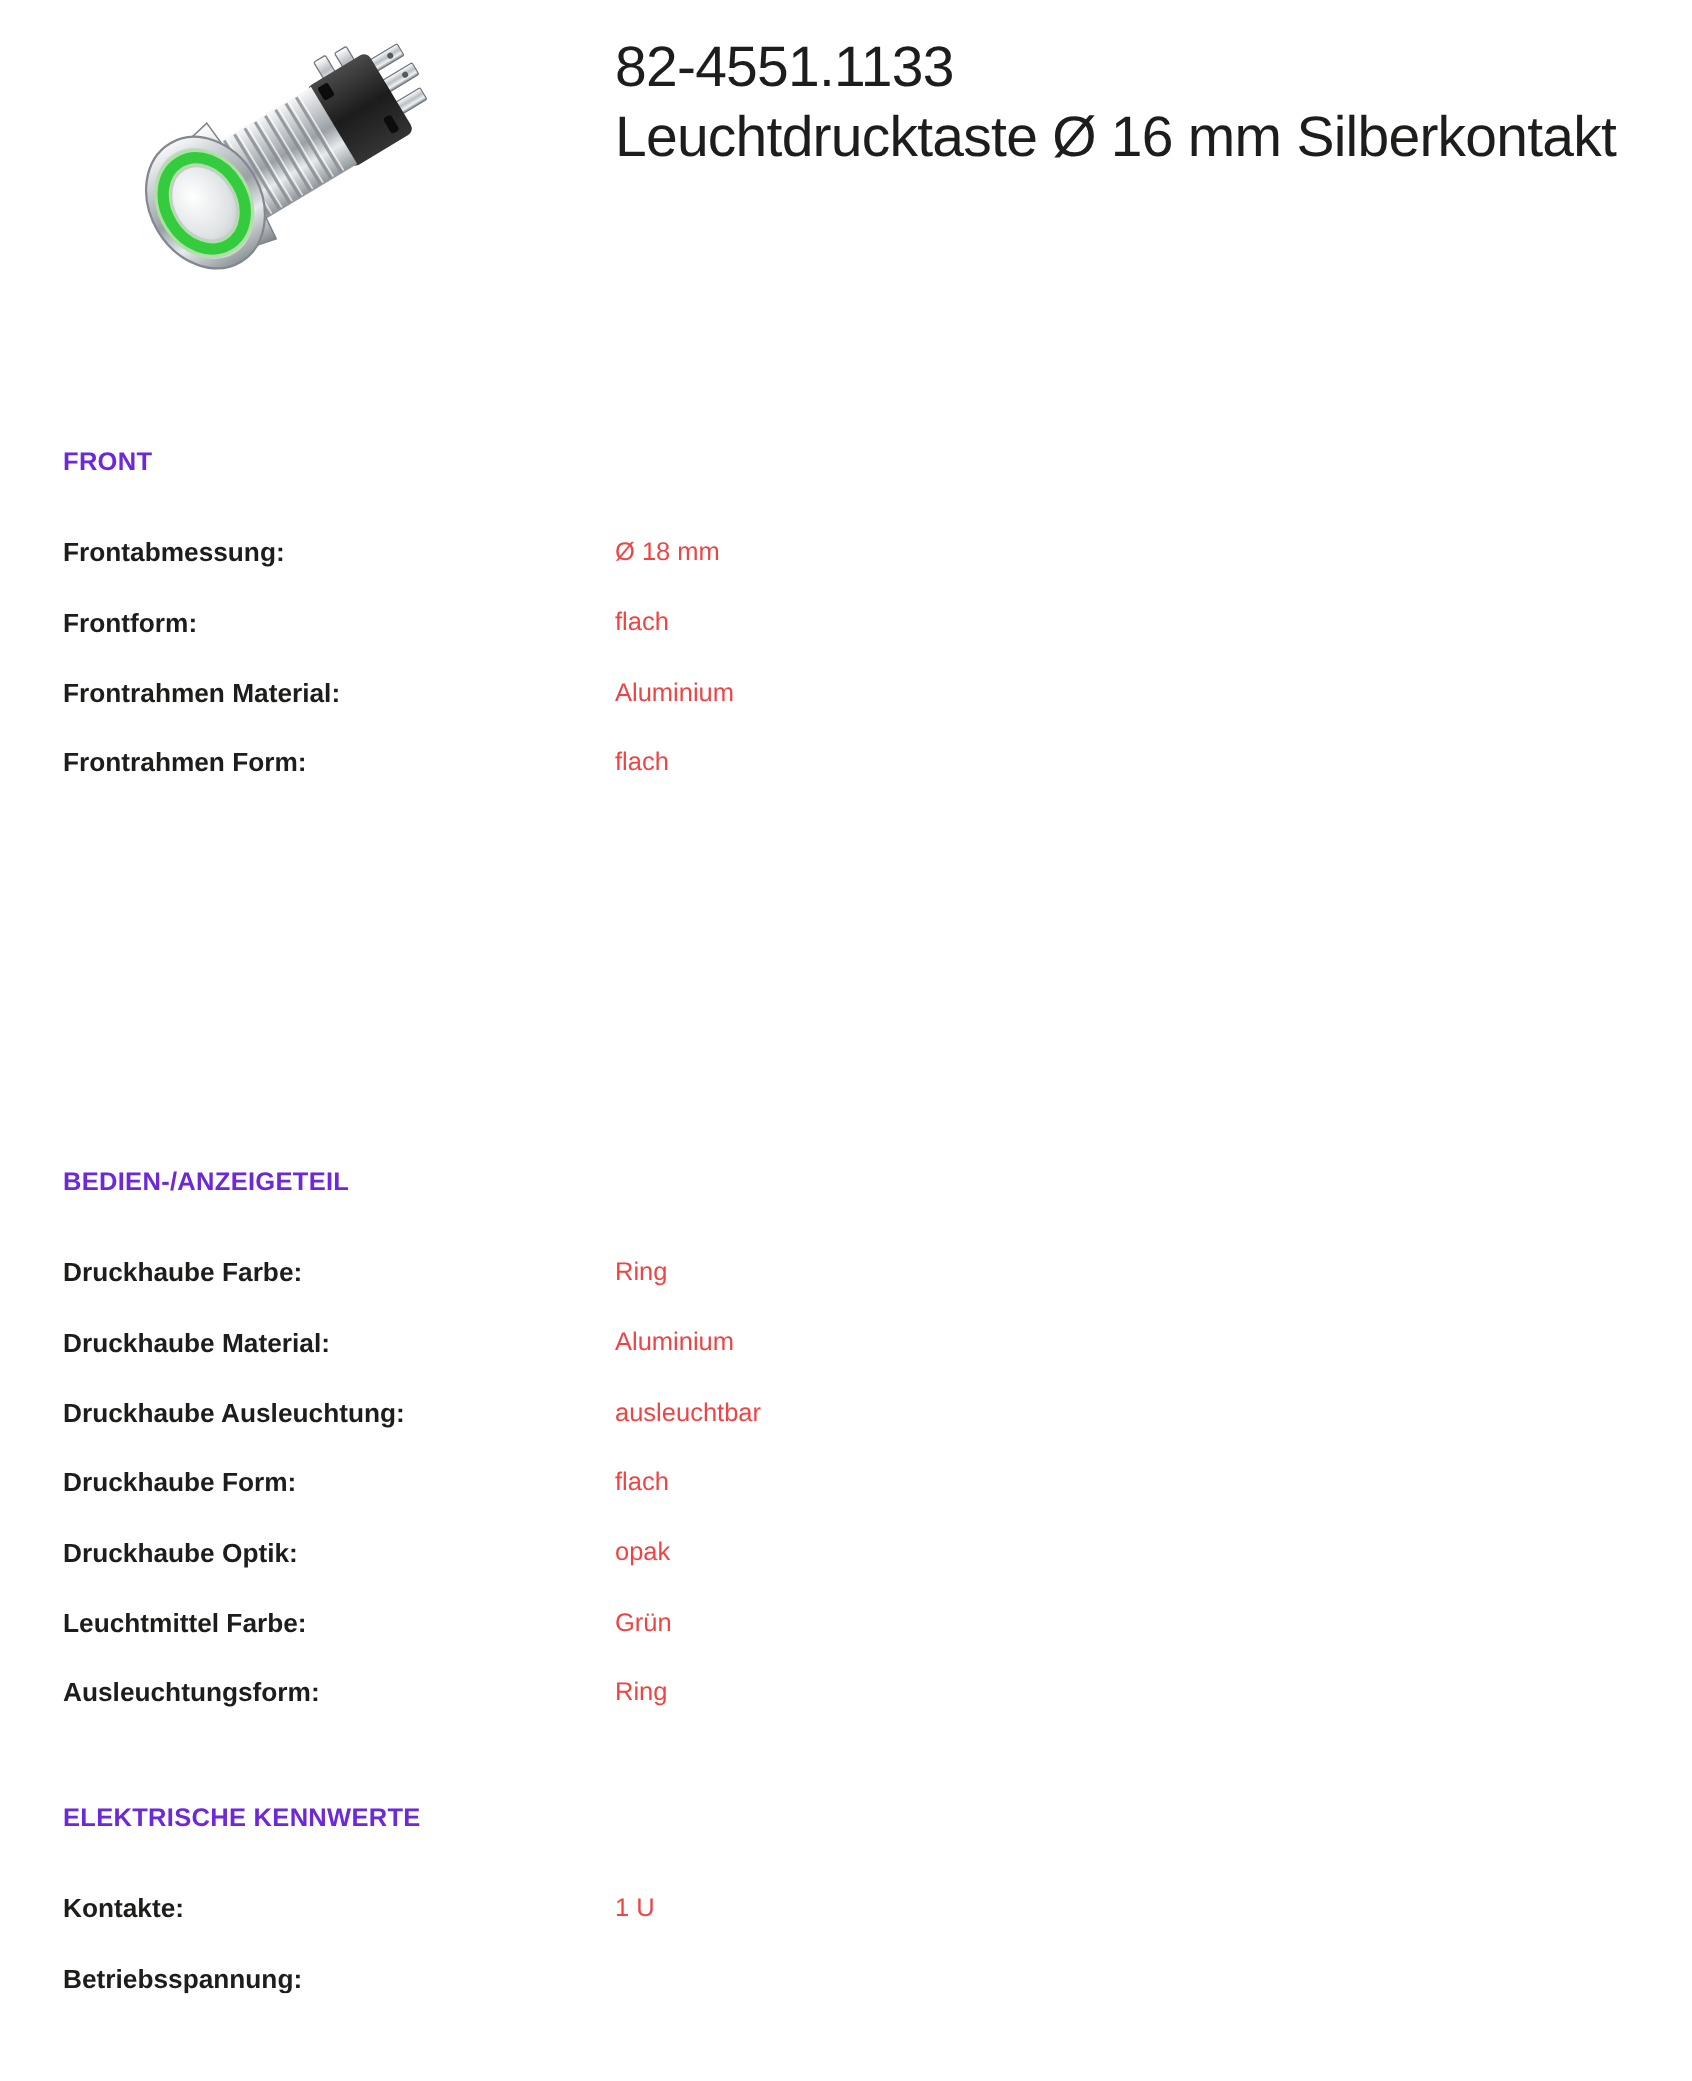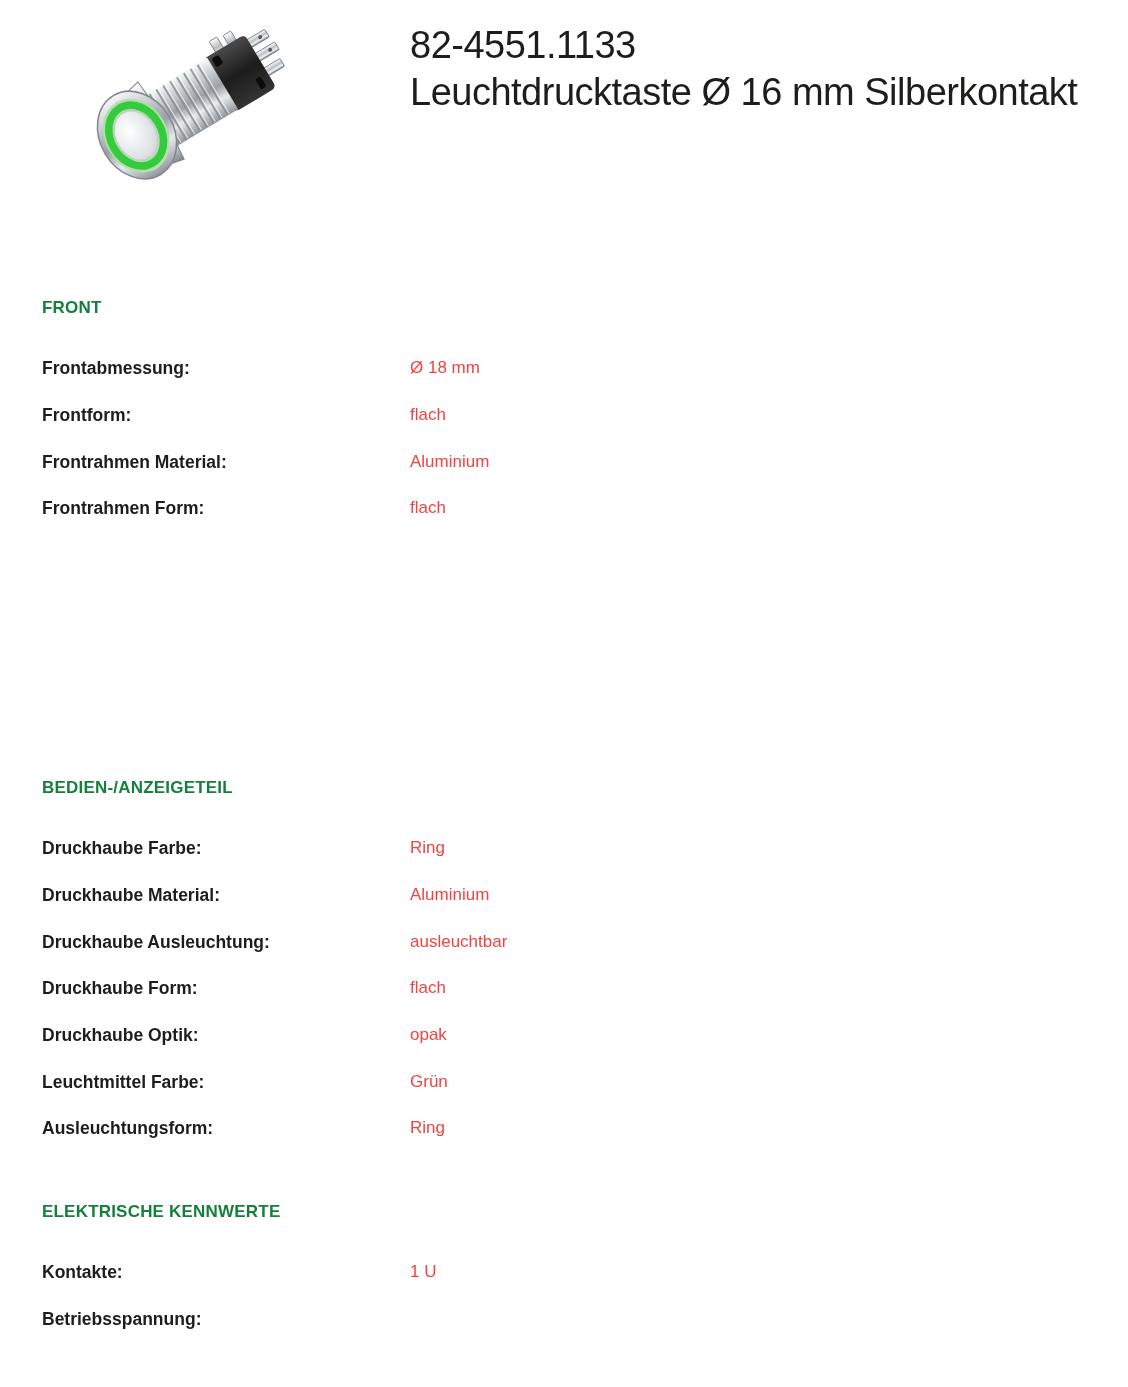--- a/index.html
+++ b/index.html
@@ -28,21 +28,21 @@
   
   .section { position:absolute; left:42px; width:1070px; }
   .section-front      { top:298px; }
   .section-montage    { top:585px; }
   .section-bedien     { top:778px; }
   .section-elektrisch { top:1202px; }
 
   .s-heading {
     height:47px;
     font-size:17px; font-weight:700; line-height:20px;
-    color:#15803d; letter-spacing:0.2px;
+    color:#6d28d9; letter-spacing:0.2px;
   }
   .s-row { height:46.7px; display:flex; align-items:center; }
   .s-label {
     flex:0 0 368px;
     font-size:17.5px; font-weight:700; line-height:20px; color:#1d1d1b;
   }
   .s-value {
     flex:1 1 auto;
     font-size:17px; font-weight:400; line-height:20px; color:#ef4444;
   }

